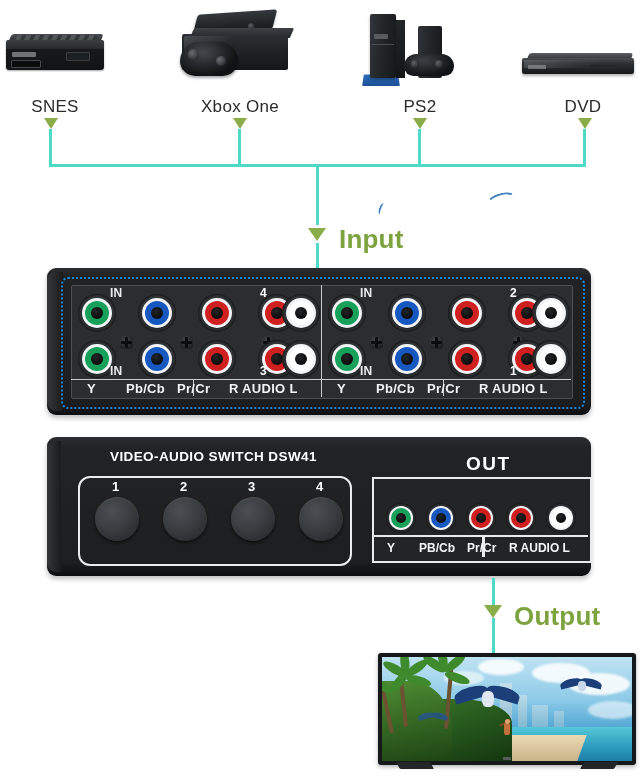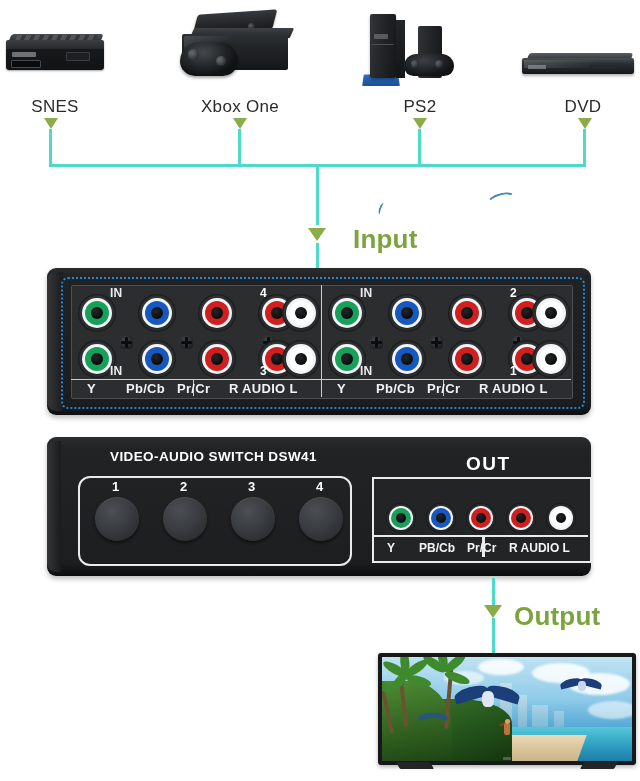--- a/index.html
+++ b/index.html
@@ -361,21 +361,21 @@
     <div class="wire" style="left:49px;top:129px;width:2.5px;height:37px;"></div>
     <div class="wire" style="left:238px;top:129px;width:2.5px;height:37px;"></div>
     <div class="wire" style="left:418px;top:129px;width:2.5px;height:37px;"></div>
     <div class="wire" style="left:583px;top:129px;width:2.5px;height:37px;"></div>
 
     <div class="wire" style="left:49px;top:164px;width:537px;height:2.5px;"></div>
     <div class="wire" style="left:316px;top:164px;width:2.5px;height:61px;"></div>
     <div class="wire" style="left:316px;top:243px;width:2.5px;height:28px;"></div>
 
     <div class="tri" style="left:308px;top:228px;"></div>
-    <div class="flowlabel" style="left:353px;top:224px;">Input</div>
+    <div class="flowlabel" style="left:339px;top:224px;">Input</div>
 
     <div class="scribble" style="left:487px;top:193px;"></div>
     <div class="scribble2" style="left:379px;top:203px;"></div>
   </div>
 
   <div>
     <div class="backpanel"></div>
     <div class="backpanel-edge"></div>
     <div class="dotted"></div>
     <div class="jackfield"></div>

